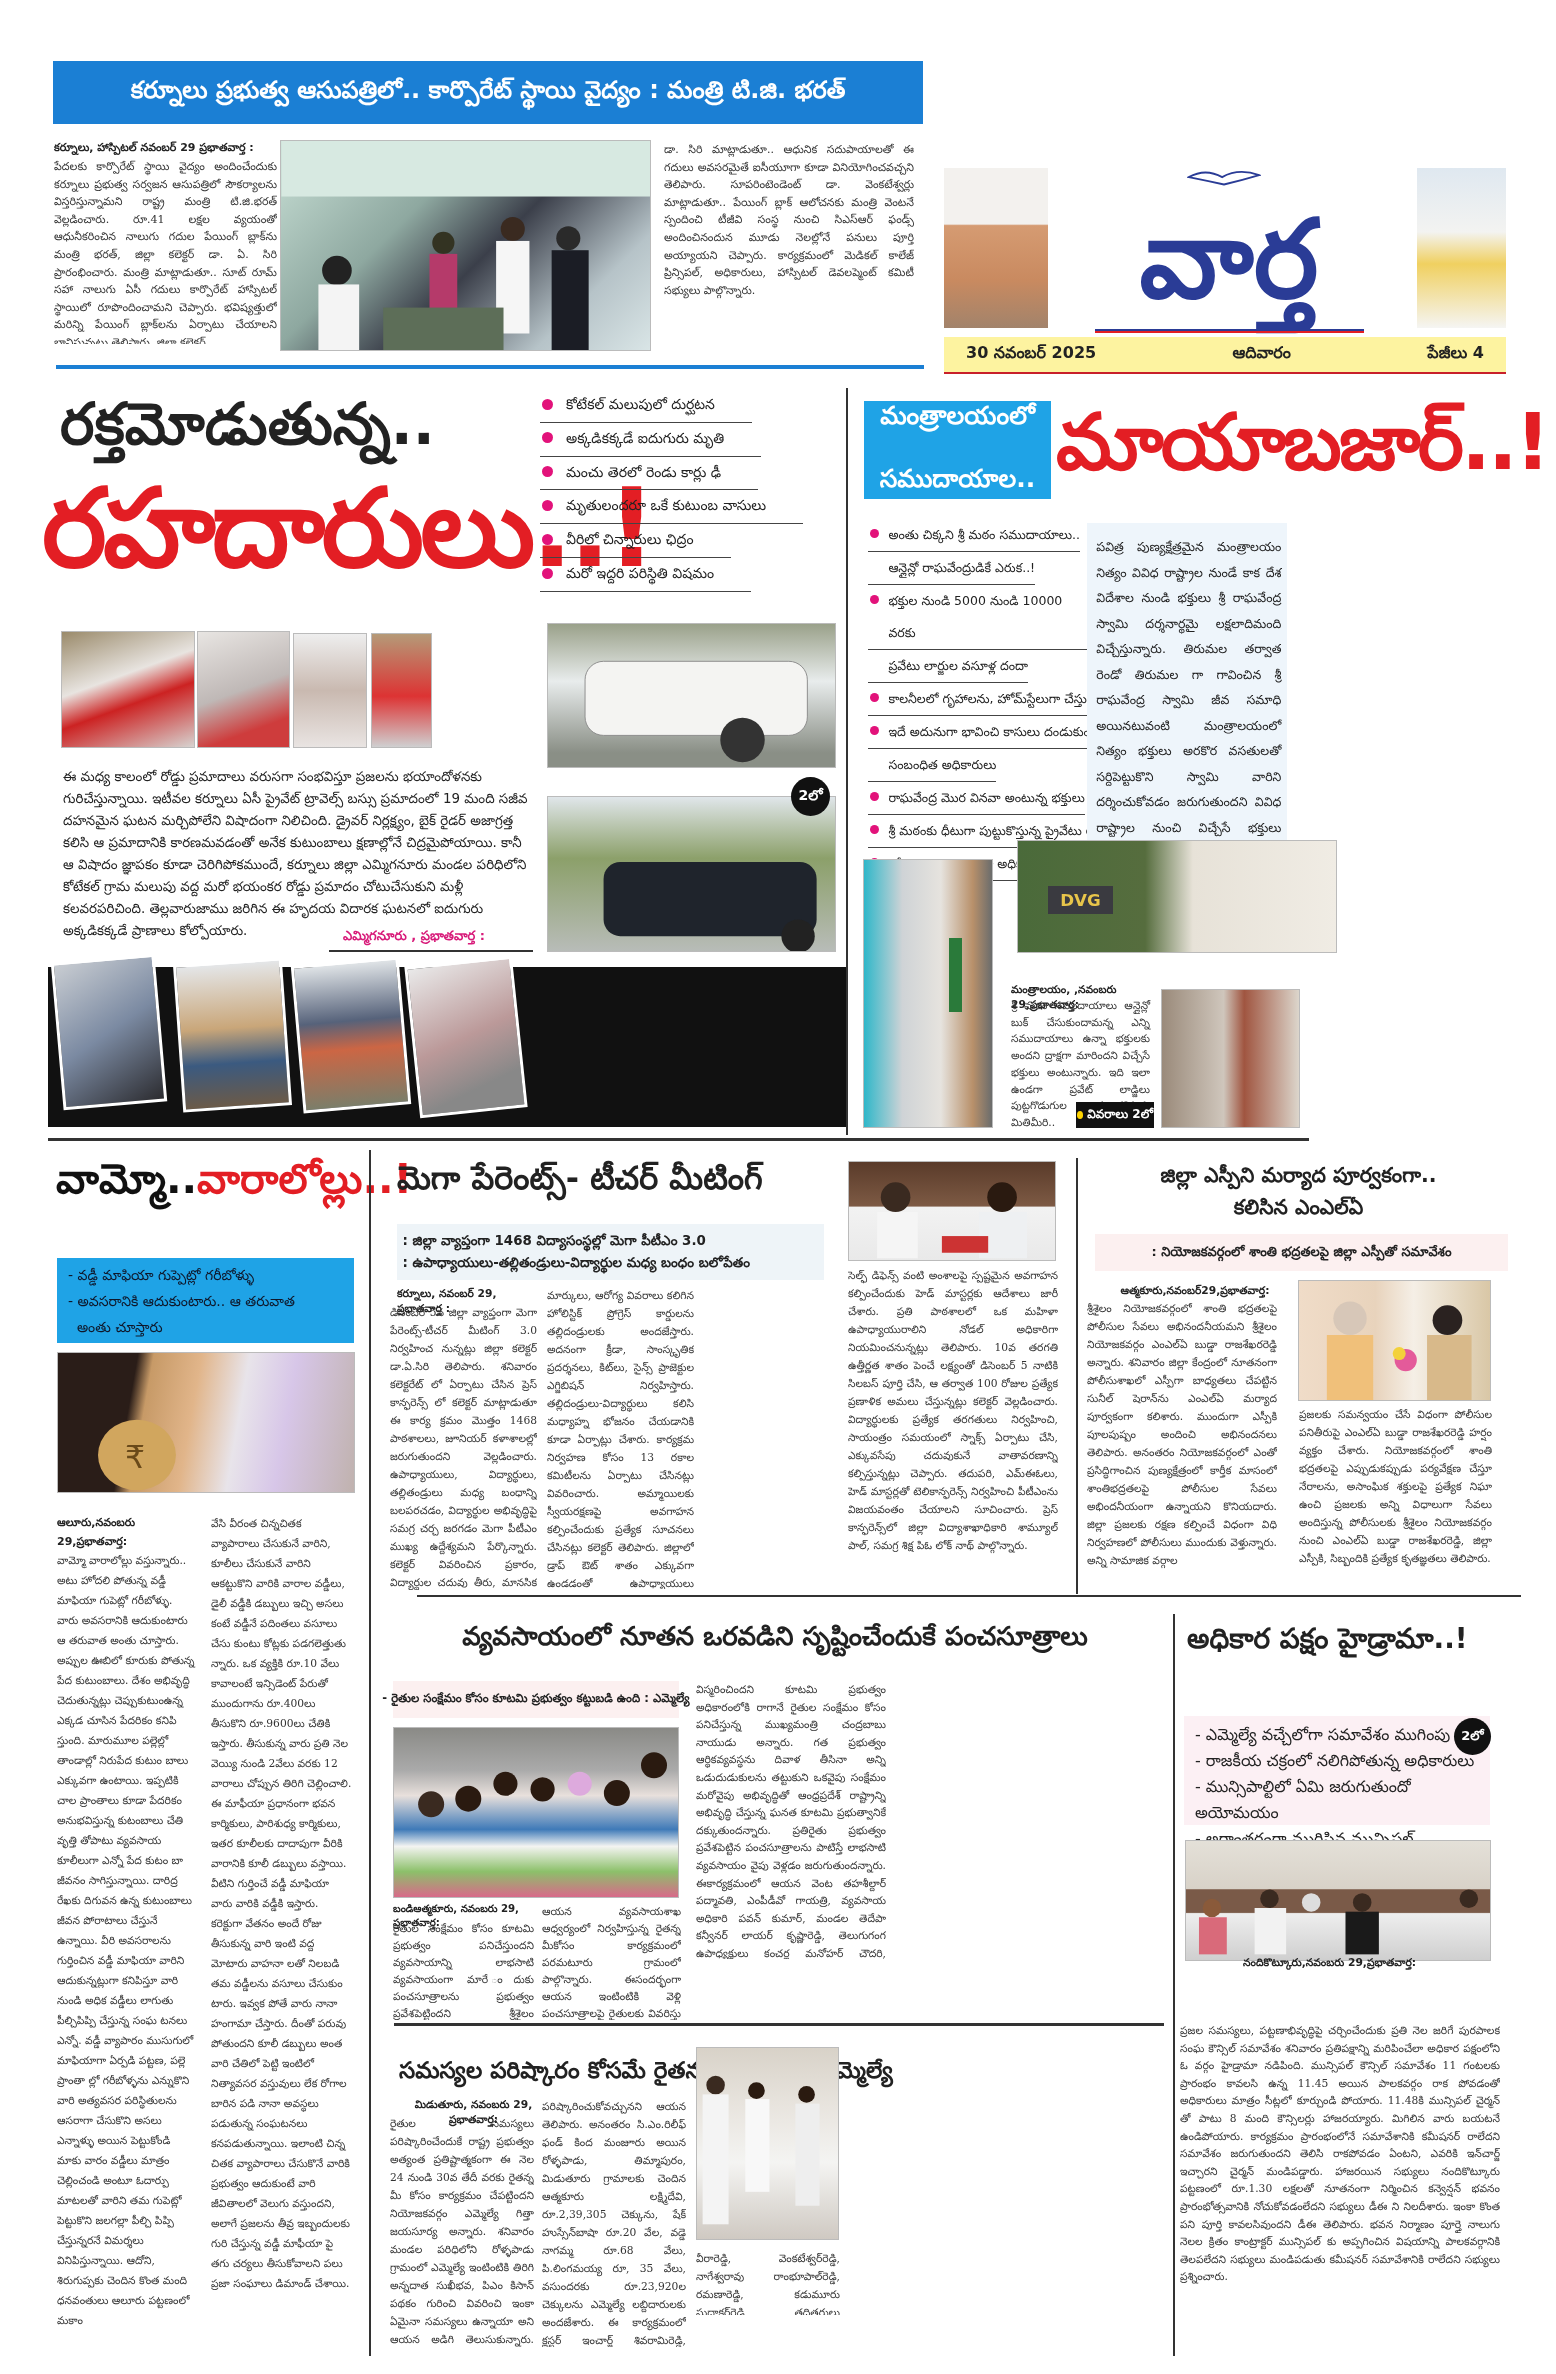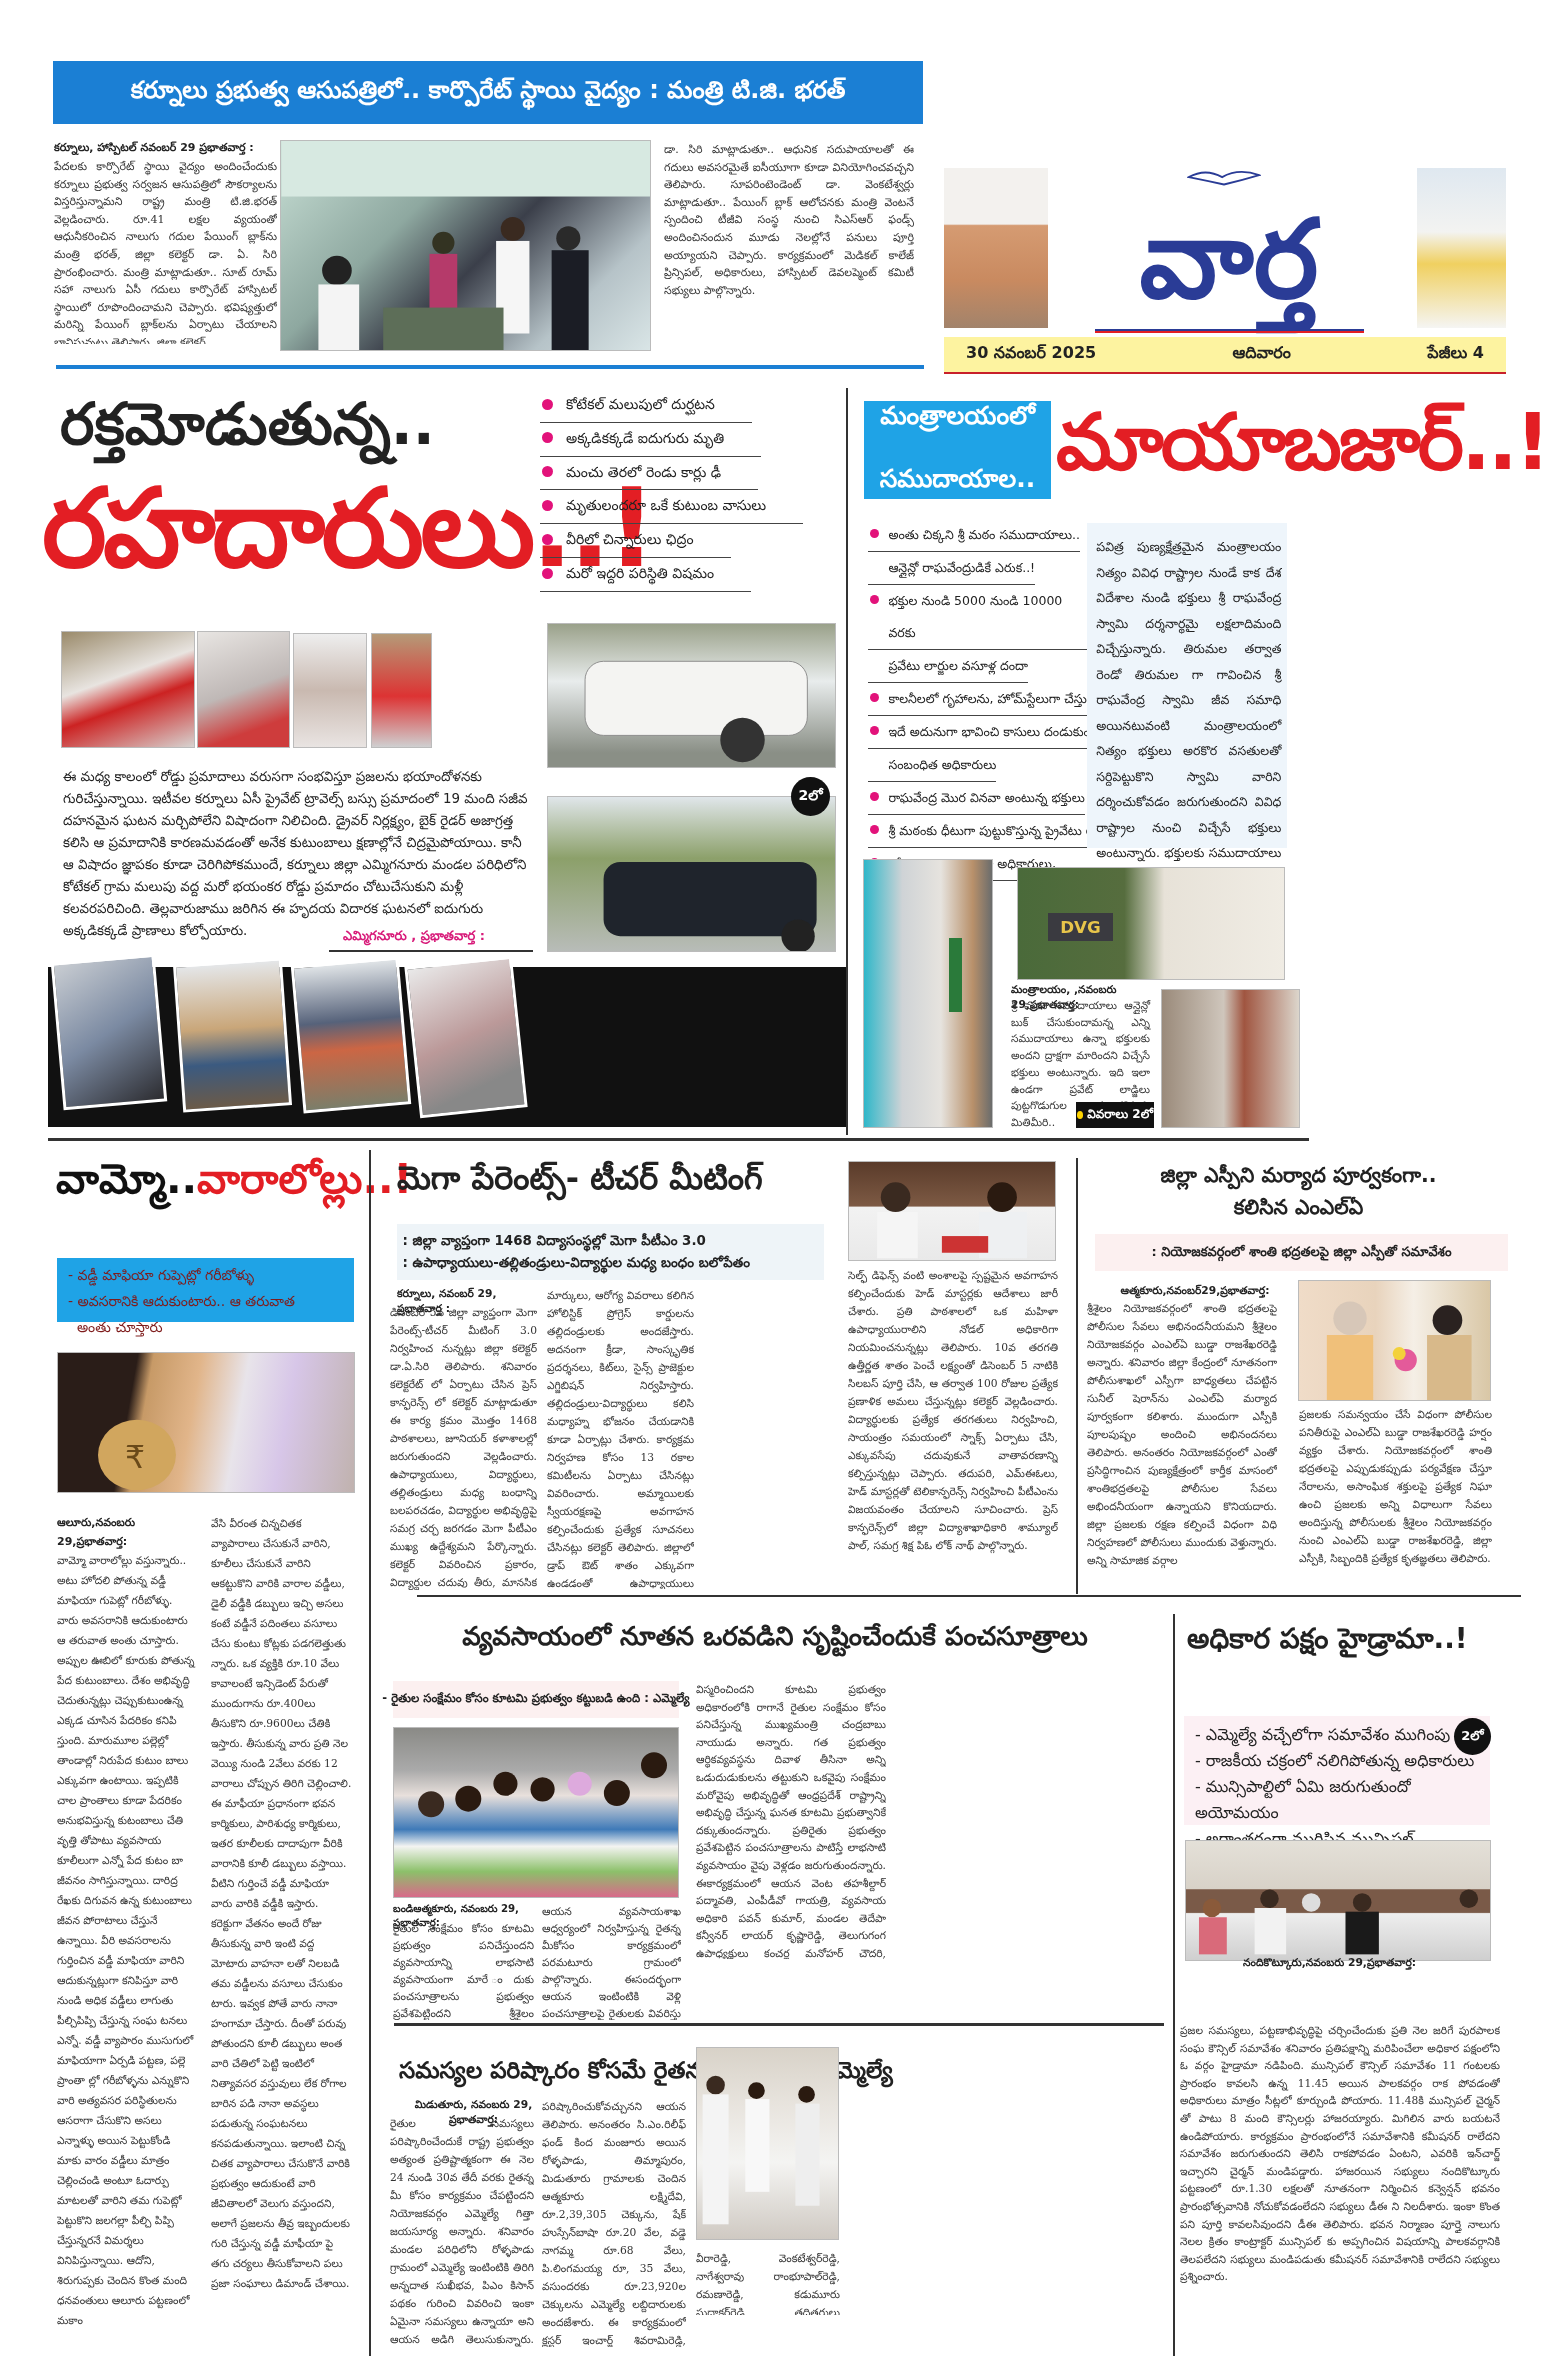--- a/index.html
+++ b/index.html
@@ -122,37 +122,37 @@
   <li style="position:relative;padding-left:20.4px;font-size:12.5px;line-height:32px;border-bottom:0.9px solid #444;width:fit-content;"><span>చోధ్యం చూస్తున్న జిల్లా అధికారులు,</span><i style="position:absolute;left:1.9px;top:10.2px;width:9.3px;height:9.3px;border-radius:50%;background:#e2127a"></i></li>
 </ul>
 
 <div class="abs" style="left:1087px;top:523px;width:200px;height:325px;background:#eef5fb;padding:11px 5.6px 7.4px 9.3px;">
   <div style="font-size:12.5px;line-height:25.5px;text-align:justify;color:#222;">పవిత్ర పుణ్యక్షేత్రమైన మంత్రాలయం నిత్యం వివిధ రాష్ట్రాల నుండే కాక దేశ విదేశాల నుండి భక్తులు శ్రీ రాఘవేంద్ర స్వామి దర్శనార్థమై లక్షలాదిమంది విచ్చేస్తున్నారు. తిరుమల తర్వాత రెండో తిరుమల గా గావించిన శ్రీ రాఘవేంద్ర స్వామి జీవ సమాధి అయినటువంటి మంత్రాలయంలో నిత్యం భక్తులు అరకొర వసతులతో సర్దిపెట్టుకొని స్వామి వారిని దర్శించుకోవడం జరుగుతుందని వివిధ రాష్ట్రాల నుంచి విచ్చేసే భక్తులు అంటున్నారు. భక్తులకు సముదాయాలు దొరకాలంటే మంత్రాలయం ఒక మాయాబజార్ గా మారిందని భక్తులంటున్నారు.</div>
 </div>
 
 <div class="photo" style="left:863px;top:859px;width:130px;height:269px;background:linear-gradient(90deg,#2fb7c9 0%,#cfd3d6 30%,#e6e3de 60%,#b8906a 85%,#6a6c6c 100%);">
   <div style="position:absolute;left:85px;top:78px;width:13px;height:74px;background:#2a7a3a;"></div>
 </div>
-<div class="photo" style="left:1017px;top:867px;width:268px;height:113px;background:linear-gradient(90deg,#4a6a3a 0%,#566d3e 40%,#e7e2d8 55%,#f0ece4 100%);">
+<div class="photo" style="left:1017px;top:840px;width:320px;height:113px;background:linear-gradient(90deg,#4a6a3a 0%,#566d3e 40%,#e7e2d8 55%,#f0ece4 100%);">
   <div style="position:absolute;left:30px;top:45px;width:65px;height:28px;background:#3a3a40;color:#e8c54a;font-weight:bold;font-size:16.7px;display:flex;align-items:center;justify-content:center;">
       <span>DVG</span>
     </div>
 </div>
 <div class="abs dateline" style="left:1011px;top:983px;width:139px;font-size:10.7px;">మంత్రాలయం, ,నవంబరు 29,ప్రభాతవార్త:</div>
 <div class="abs body-text" style="left:1011px;top:998px;width:139px;font-size:10.7px;line-height:16.7px;">శ్రీ మఠం సముదాయాలు ఆన్లైన్లో బుక్ చేసుకుందామన్న ఎన్ని సముదాయాలు ఉన్నా భక్తులకు అందని ద్రాక్షగా మారిందని విచ్చేసే భక్తులు అంటున్నారు. ఇది ఇలా ఉండగా ప్రవేట్ లాడ్జిలు పుట్టగొడుగుల పుట్టుకొస్తున్న మితిమీరి..</div>
 <div class="abs" style="left:1076px;top:1102px;width:78px;height:26px;background:#111;color:#fff;display:flex;align-items:center;justify-content:center;gap:3.7px;font-size:12px;font-weight:bold;">
   <span style="display:inline-block;width:6.5px;height:8.3px;border-radius:50%;background:#ffd400;"></span>
   <span>వివరాలు 2లో</span>
 </div>
 <div class="photo" style="left:1161px;top:989px;width:139px;height:139px;background:linear-gradient(90deg,#9a8a7a 0%,#cfc6bc 45%,#a05540 60%,#dcd6cc 100%);"></div>
 
 <div class="abs" style="left:56px;top:1155px;font-size:41px;font-weight:bold;white-space:nowrap;">
   <span style="color:#111;">వామ్మో..</span><span style="color:#e31e24;">వారాలోల్లు..!</span>
 </div>
-<div class="abs" style="left:57px;top:1258px;width:297px;height:64px;background:#1fa3e6;padding:3.7px 11px;color:#7f1d1d;">
+<div class="abs" style="left:57px;top:1258px;width:297px;height:85px;background:#1fa3e6;padding:3.7px 11px;color:#0f172a;">
   <div style="font-size:14px;line-height:26px;">- వడ్డీ మాఫియా గుప్పెట్లో గరీబోళ్ళు</div>
   <div style="font-size:14px;line-height:26px;">- అవసరానికి ఆదుకుంటారు.. ఆ తరువాత</div>
   <div style="font-size:14px;line-height:26px;white-space:pre;">  అంతు చూస్తారు</div>
 </div>
 <div class="photo" style="left:57px;top:1352px;width:298px;height:141px;background:linear-gradient(100deg,#2a1d18 0%,#2a1d18 25%,#c79a67 30%,#e1b58a 45%,#e8e4ea 60%,#d7c6e8 75%,#c0b2ae 100%);">
   <svg width="298" height="141" viewBox="0 0 321 152">
       <ellipse cx="85" cy="110" rx="42" ry="38" fill="#d1a65e"></ellipse>
       <text x="72" y="124" font-size="34" fill="#6a4a1a" font-family="DejaVu Sans, sans-serif">₹</text>
     </svg>
 </div>

